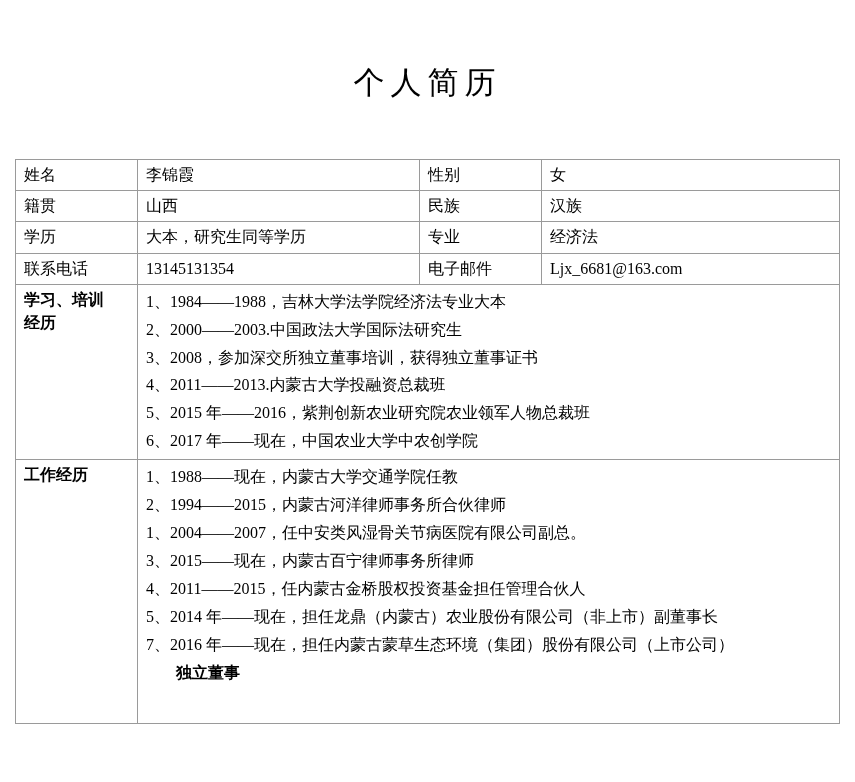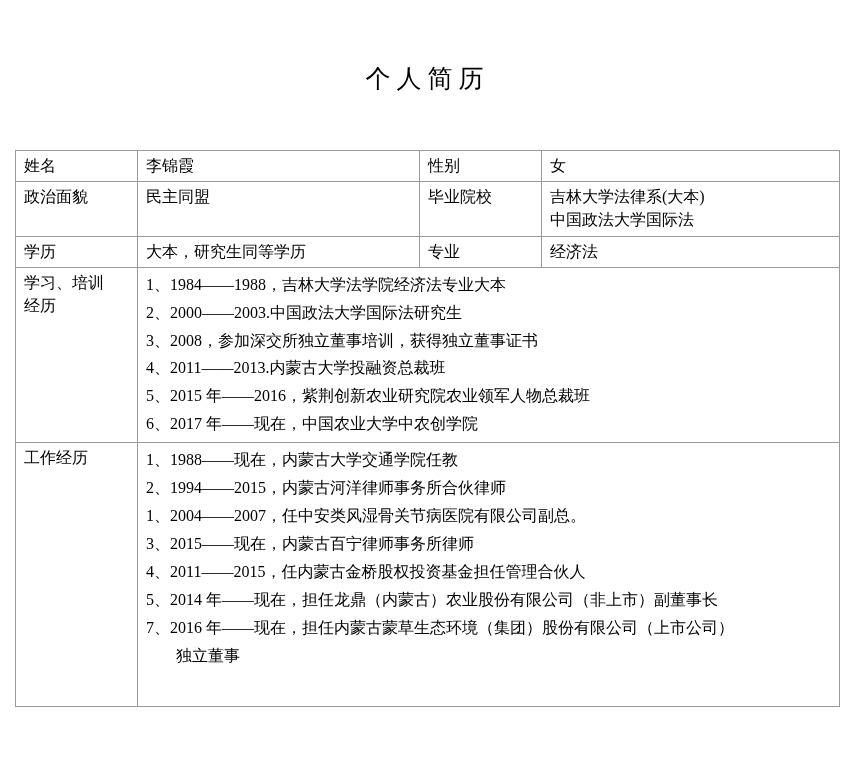--- a/index.html
+++ b/index.html
@@ -15,21 +15,21 @@
     overflow: hidden;
   }
   .page {
     width: 855px;
     height: 782px;
     position: relative;
     box-sizing: border-box;
   }
   .doc-title {
     text-align: center;
-    font-size: 25px;
+    font-size: 31px;
     letter-spacing: 6px;
     font-weight: normal;
     margin: 0;
     padding-top: 62px;
     padding-bottom: 0;
     font-family: "Liberation Serif", "DejaVu Serif", serif;
   }
   .table-wrap {
     margin: 0 auto;
     padding-top: 55px;
@@ -59,33 +59,35 @@
     width: 105px;
     white-space: nowrap;
     font-family: Liberation Serif, serif;
   }
   td.val2 {
     width: auto;
   }
   .exp-label {
     width: 105px;
     vertical-align: top;
+    font-weight: bold;
   }
   .exp-list {
     margin: 0;
     padding: 0;
     list-style: none;
   }
   .exp-list li {
     padding: 1px 0 1px 0;
     line-height: 1.62;
     white-space: nowrap;
   }
   .exp-list li.cont {
     padding-left: 30px;
+    font-weight: bold;
   }
   .cell-multiline div {
     line-height: 1.45;
   }
   .edu-cell { height: 152px; }
   .work-cell { height: 256px; }
 </style>
 </head>
 <body>
 
@@ -97,38 +99,41 @@
     <table class="resume">
       <tbody>
         <tr>
           <td class="label">姓名</td>
           <td class="val1">李锦霞</td>
           <td class="label2">性别</td>
           <td class="val2">女</td>
         </tr>
 
 
+        <tr>
+          <td class="label">籍贯</td>
+          <td class="val1">山西</td>
+          <td class="label2">民族</td>
+          <td class="val2">汉族</td>
+        </tr>
 
-        <tr>
-          <td class="label">政治面貌</td>
-          <td class="val1">民主同盟</td>
-          <td class="label2">毕业院校</td>
-          <td class="val2 cell-multiline">
-            <div>吉林大学法律系(大本)</div>
-            <div>中国政法大学国际法</div>
-          </td>
-        </tr>
 
         <tr>
           <td class="label">学历</td>
           <td class="val1">大本，研究生同等学历</td>
           <td class="label2">专业</td>
           <td class="val2">经济法</td>
         </tr>
 
+        <tr>
+          <td class="label">联系电话</td>
+          <td class="val1">13145131354</td>
+          <td class="label2">电子邮件</td>
+          <td class="val2">Ljx_6681@163.com</td>
+        </tr>
 
         <tr>
           <td class="exp-label cell-multiline edu-cell">
             <div>学习、培训</div>
             <div>经历</div>
           </td>
           <td colspan="3" class="edu-cell">
             <ul class="exp-list">
               <li>1、1984——1988，吉林大学法学院经济法专业大本</li>
               <li>2、2000——2003.中国政法大学国际法研究生</li>

